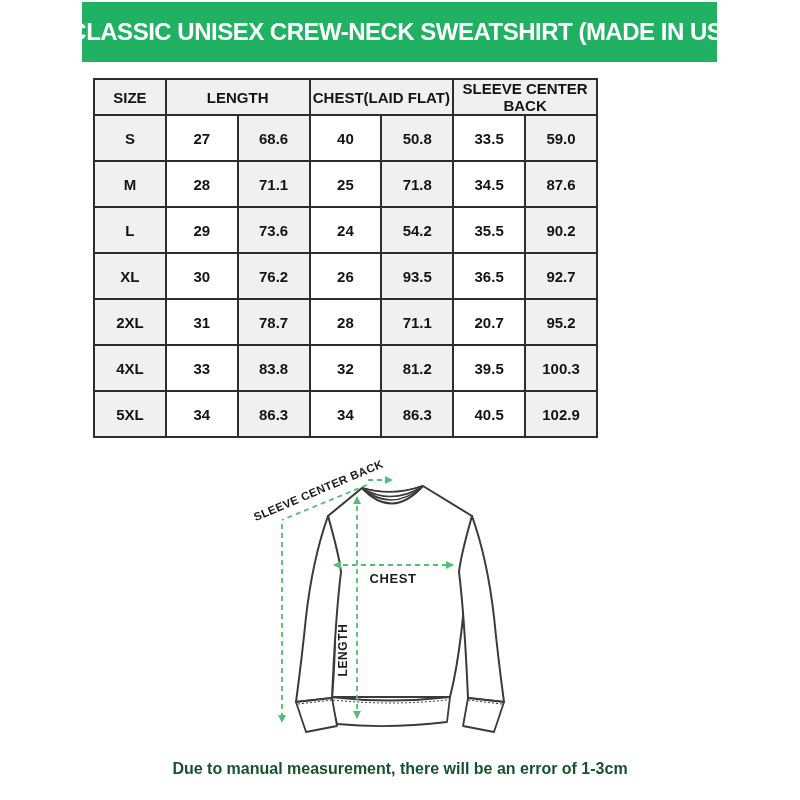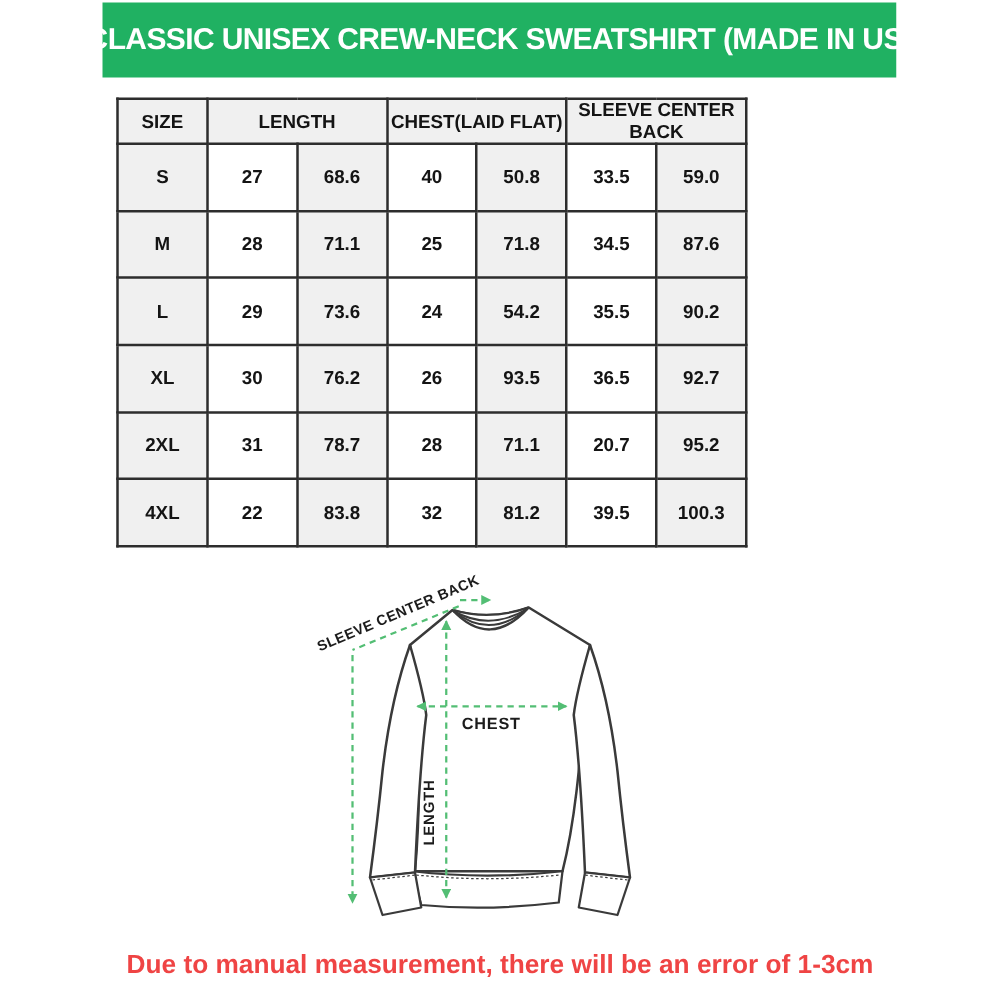--- a/index.html
+++ b/index.html
@@ -9,21 +9,21 @@
           background:#20B162;display:flex;align-items:center;justify-content:center;}
   .banner span{color:#ffffff;font-size:24px;font-weight:bold;letter-spacing:-0.5px;white-space:nowrap;}
   .tablewrap{position:absolute;left:93px;top:78px;}
   table.size-chart{border-collapse:collapse;table-layout:fixed;width:505px;height:360px;}
   table.size-chart th,table.size-chart td{
      border:2px solid #2d2d2d;text-align:center;vertical-align:middle;
      font-size:15px;font-weight:bold;color:#141414;padding:0;height:32px;background:#ffffff;}
   table.size-chart .gray{background:#f0f0f0;}
   .diagram{position:absolute;left:240px;top:452px;width:330px;height:300px;}
   .note{position:absolute;left:0;top:760px;width:800px;text-align:center;}
-  .note span{color:#ef4444;font-size:21px;font-weight:bold;}
+  .note span{color:#14532d;font-size:16px;font-weight:bold;}
   .shirt-line{fill:#ffffff;stroke:#3a3a3a;stroke-width:2;stroke-linejoin:round;}
   .shirt-thin{fill:none;stroke:#3a3a3a;stroke-width:1.6;}
   .stitch{fill:none;stroke:#3a3a3a;stroke-width:1;stroke-dasharray:2 2;}
   .measure{fill:none;stroke:#53BE74;stroke-width:1.8;stroke-dasharray:5 4;}
   .measure-label{fill:#1c1c1c;font-weight:bold;font-family:"Liberation Sans",sans-serif;}
 </style>
 </head>
 <body>
 
 <div class="page">
@@ -92,26 +92,35 @@
           <td class="gray">2XL</td>
           <td>31</td>
           <td class="gray">78.7</td>
           <td>28</td>
           <td class="gray">71.1</td>
           <td>20.7</td>
           <td class="gray">95.2</td>
         </tr>
         <tr>
           <td class="gray">4XL</td>
-          <td>22</td>
+          <td>33</td>
           <td class="gray">83.8</td>
           <td>32</td>
           <td class="gray">81.2</td>
           <td>39.5</td>
           <td class="gray">100.3</td>
+        </tr>
+        <tr>
+          <td class="gray">5XL</td>
+          <td>34</td>
+          <td class="gray">86.3</td>
+          <td>34</td>
+          <td class="gray">86.3</td>
+          <td>40.5</td>
+          <td class="gray">102.9</td>
         </tr>
       </tbody>
     </table>
   </div>
 
   <svg class="diagram" viewBox="0 0 330 300">
     <defs>
       <marker id="arr" markerWidth="9" markerHeight="9" refX="7" refY="4" orient="auto-start-reverse" markerUnits="userSpaceOnUse">
         <path d="M0,0 L8,4 L0,8 Z" fill="#53BE74"></path>
       </marker>

